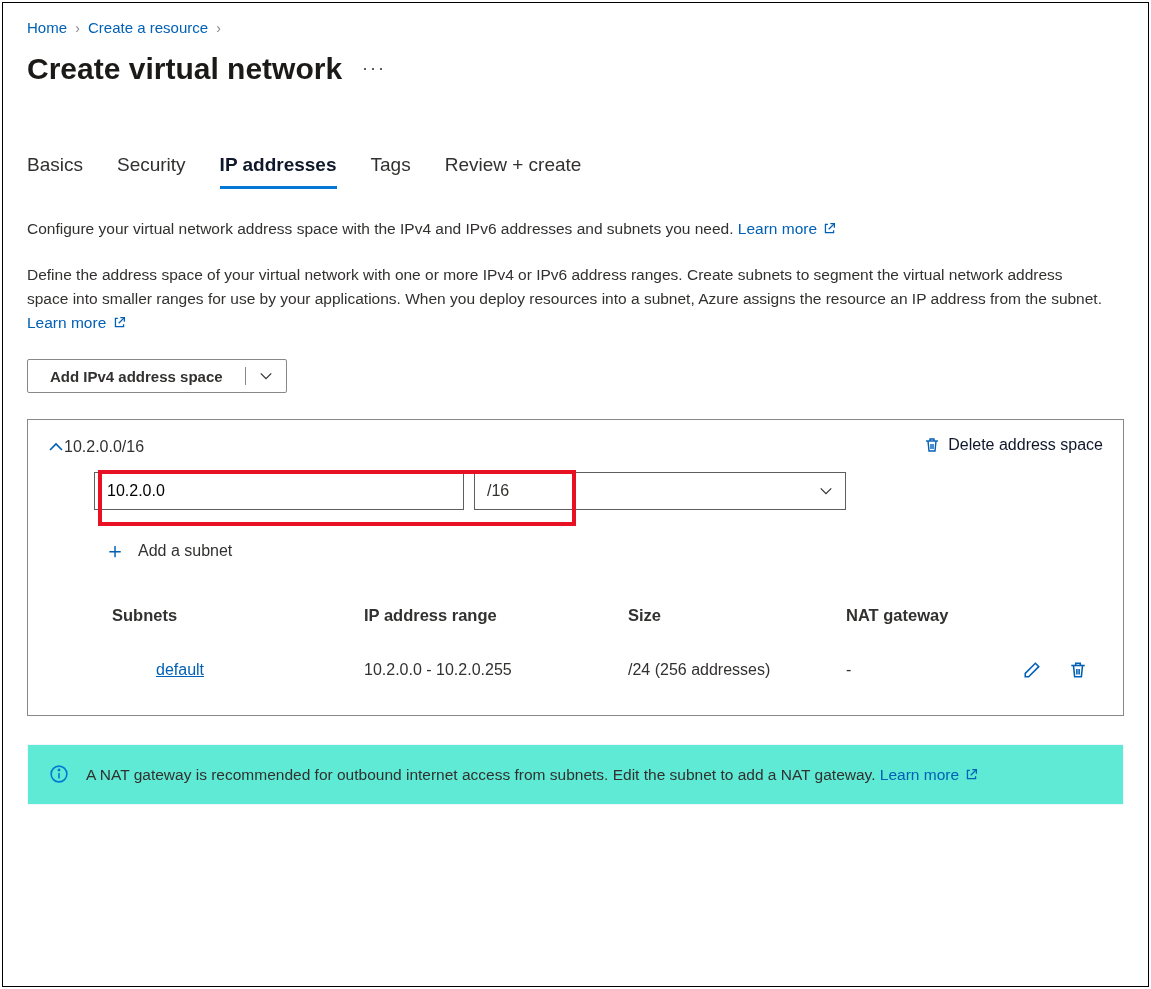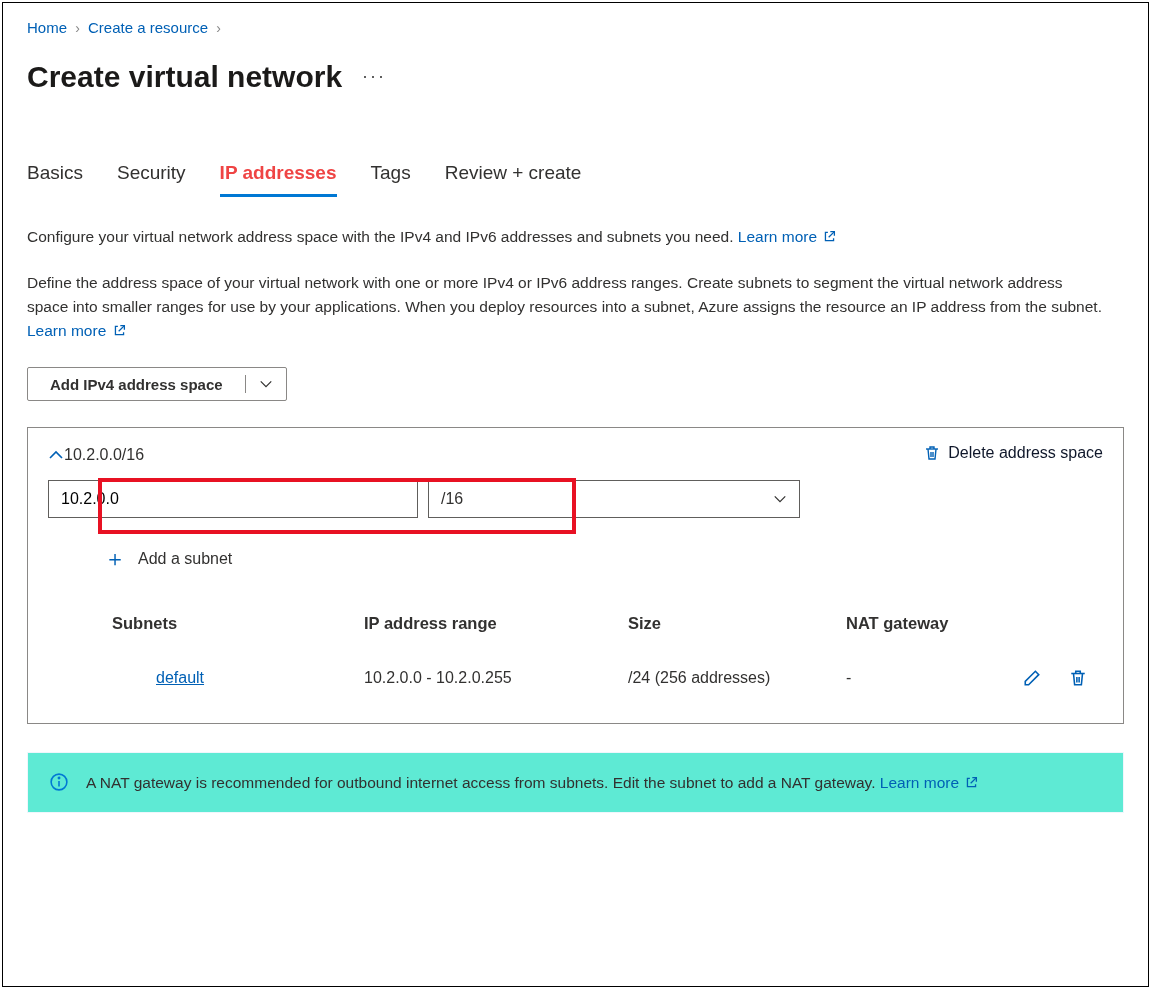--- a/index.html
+++ b/index.html
@@ -15,27 +15,27 @@
     width: 1147px;
     height: 985px;
     padding: 12px 24px 24px 24px;
     position: relative;
   }
   
   .breadcrumb { font-size: 15px; padding: 4px 0 6px 0; }
   .breadcrumb a { color: #0060b5; text-decoration: none; }
   .breadcrumb .sep { color: #888; padding: 0 4px; font-size: 14px;}
   
-  .title-row { display: flex; align-items: center; gap: 20px; margin-top: 18px; }
+  .title-row { display: flex; align-items: center; gap: 20px; margin-top: 10px; }
   h1 { font-size: 30px; font-weight: 600; color: #1b1a19; }
   .ellipsis { color: #444; letter-spacing: 2px; font-size: 18px; padding-bottom:2px;}
   
   .tabs { display: flex; gap: 34px; margin-top: 62px; border-bottom: 0; font-size: 19px;}
   .tab { padding: 6px 0 10px 0; cursor: pointer; color: #323130; }
-  .tab.active { font-weight: 600; border-bottom: 3px solid #0078d4; color:#ef4444; }
+  .tab.active { font-weight: 600; border-bottom: 3px solid #0078d4; color:#0f172a; }
   
   .para { font-size: 15.5px; line-height: 1.55; color: #323130; margin-top: 28px; max-width:1080px;}
   .para2 { margin-top: 22px;}
   .link { color: #0060b5; text-decoration: none; }
   .ext-icon { display:inline-block; vertical-align: -1px; margin-left:2px;}
   
   .split-btn {
     display: inline-flex; align-items: stretch;
     border: 1px solid #8a8886; border-radius: 2px;
     margin-top: 24px; height: 34px; overflow:hidden;
@@ -57,21 +57,21 @@
     color:#0f172a; font-size:16px; display:flex; gap:8px; align-items:center; cursor:pointer;
   }
   .highlight-box {
     border: 4px solid #e81123;
     position: absolute;
     left: 70px; top: 50px;
     width: 478px; height: 56px;
     pointer-events: none;
     z-index:5;
   }
-  .inputs-row { display:flex; gap:10px; margin-top: 16px; align-items:flex-end;}
+  .inputs-row { display:flex; gap:10px; margin-top: 16px; margin-left: 46px; align-items:flex-end;}
   .ip-input {
     width: 370px; height: 38px; border:1px solid #605e5c;
     padding: 0 12px; font-size:16px;
   }
   .cidr-select {
     width: 372px; height: 38px; border:1px solid #605e5c;
     padding: 0 12px; font-size:16px; display:flex; align-items:center; justify-content:space-between;
     background:#fff;
   }
   .range-row { display:flex; margin-top: 14px; margin-left:46px; font-size:15.5px; color:#323130;}

